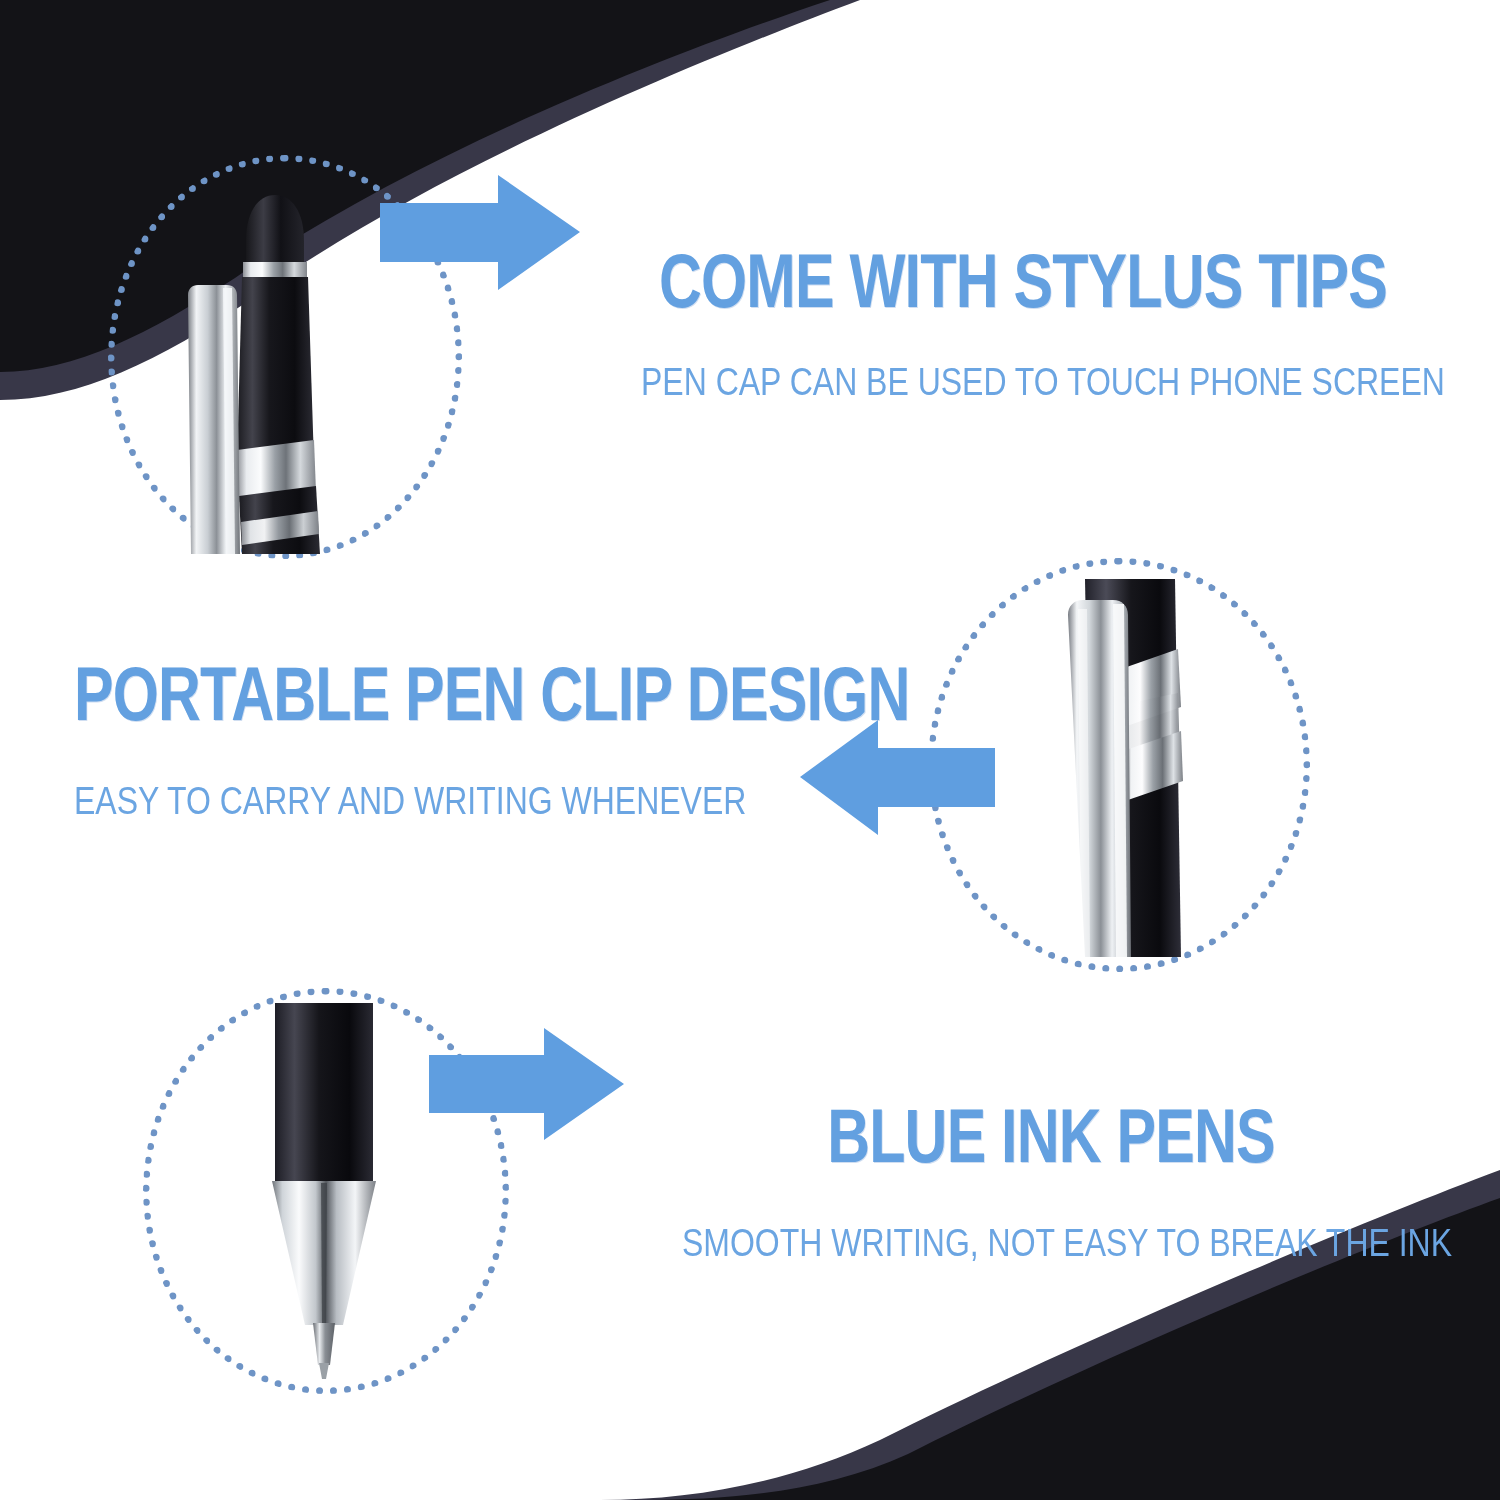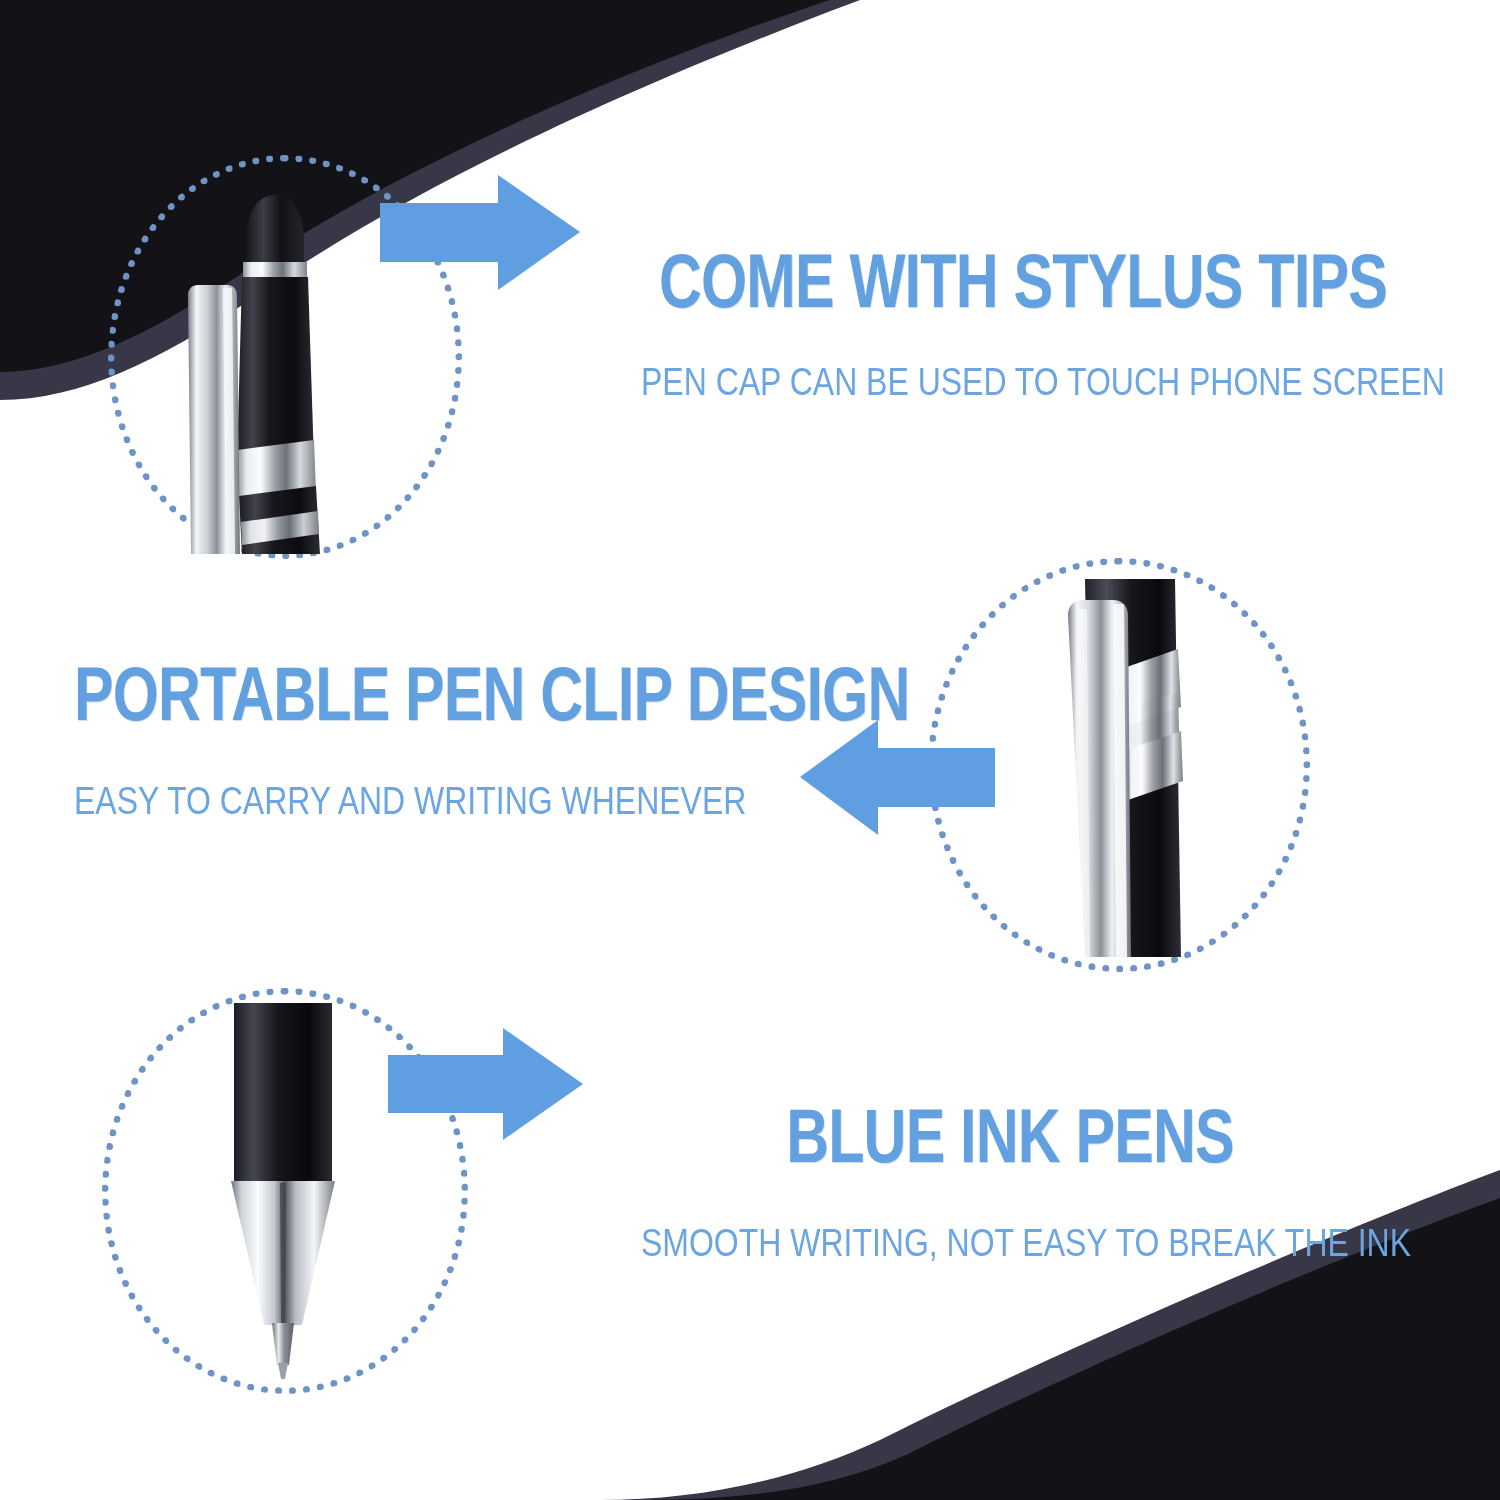--- a/index.html
+++ b/index.html
@@ -27,21 +27,21 @@
   #corner-bottom-right { bottom: 0; right: 0; width: 900px; height: 330px; }
 
   
   .feature-section {
     position: absolute;
     left: 0;
     width: 1292px;
   }
   #section-stylus { top: 130px;  height: 440px; }
   #section-clip   { top: 540px;  height: 420px; }
-  #section-ink    { top: 960px;  height: 440px; }
+  #section-ink    { top: 960px;  height: 440px; margin-left: 41px; }
 
   
   .product-bubble {
     position: absolute;
     border-radius: 50%;
     border: 7px dotted #6e94c6;
   }
   .product-art {
     position: absolute;
     left: 0; top: 0;

